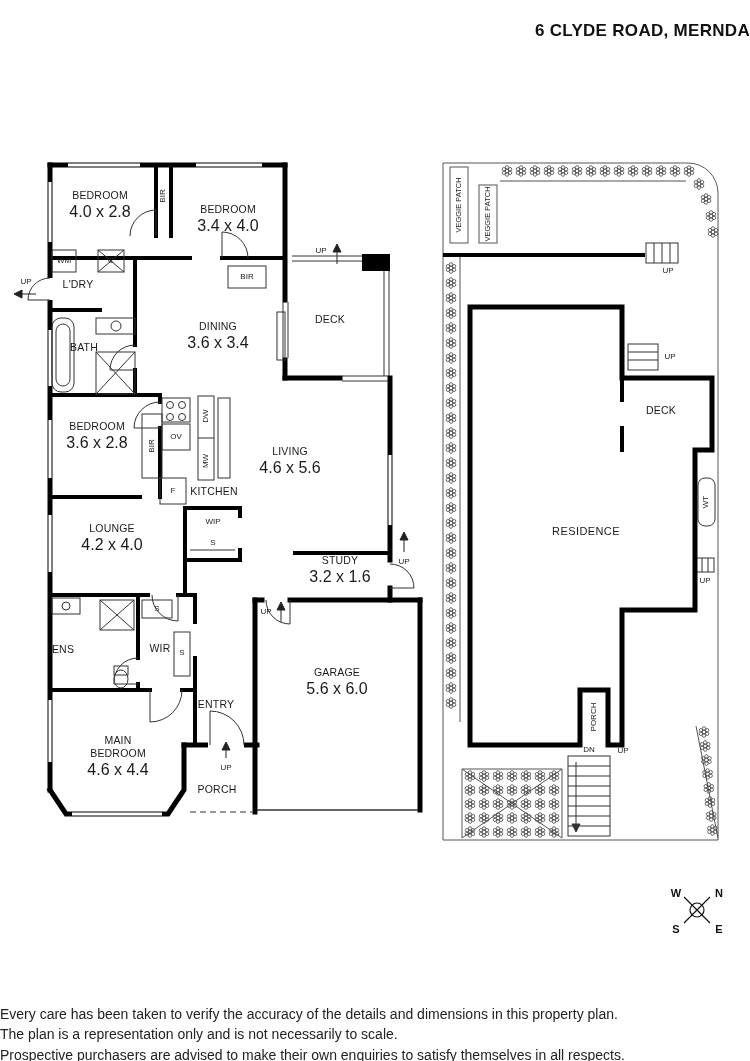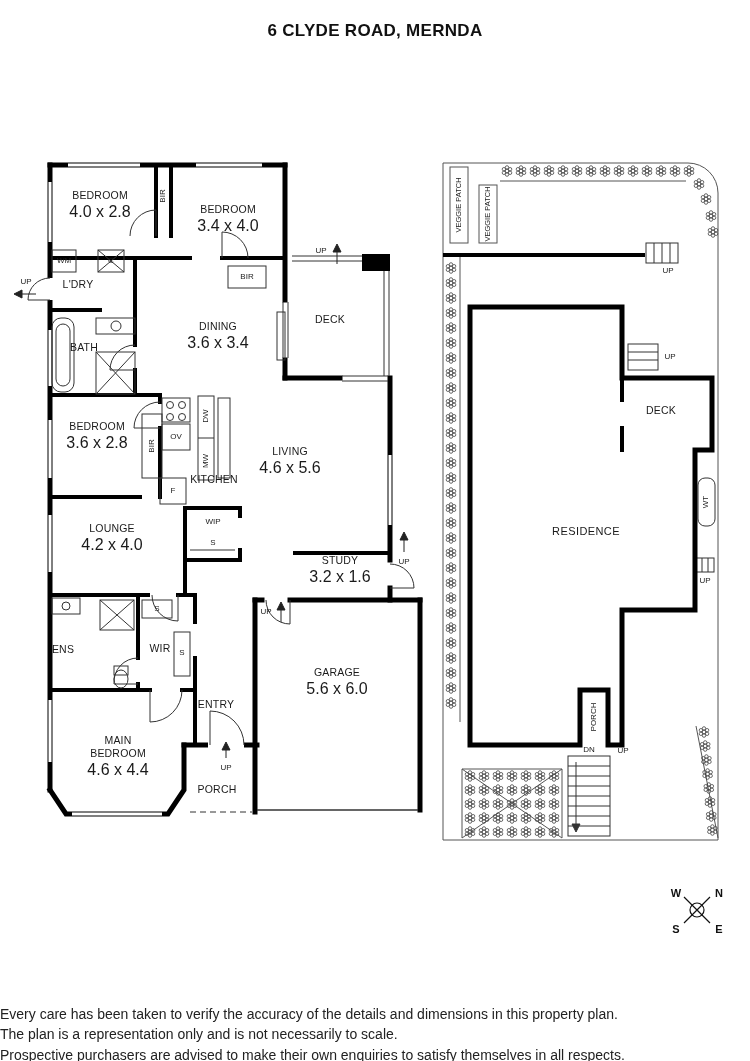--- a/index.html
+++ b/index.html
@@ -1,20 +1,20 @@
 <!DOCTYPE html>
 <html><head>
 <meta charset="utf-8">
 <style>
   * { margin:0; padding:0; box-sizing:border-box; }
   html,body { background:#fff; }
   body { font-family:"Liberation Sans", sans-serif; color:#1a1a1a; }
   .page { position:relative; width:750px; height:1061px; background:#fff; overflow:hidden; }
   .plan-svg { position:absolute; left:0; top:0; }
-  .title { position:absolute; top:21px; left:0; right:0; text-align:center;
+  .title { position:absolute; top:21px; left:0; right:0; text-align:right;
            font-size:17px; font-weight:700; letter-spacing:.3px; color:#111; }
   .lbl { position:absolute; transform:translate(-50%,-50%); text-align:center; white-space:nowrap; line-height:1.25; }
   .room .name { font-size:10.5px; letter-spacing:.2px; }
   .room .dims { font-size:16px; }
   .room-wrap { white-space:normal; width:64px; }
   .big { font-size:11px; letter-spacing:.4px; }
   .small { font-size:8px; }
   .tiny { font-size:7.5px; }
   .vert { transform:translate(-50%,-50%) rotate(-90deg); }
   .footer { position:absolute; top:1004px; left:0; right:0; 
@@ -361,21 +361,21 @@
   <div class="lbl room" style="left:330px;top:320px">
     <div class="name">DECK</div>
   </div>
   <div class="lbl room" style="left:84px;top:348px">
     <div class="name">BATH</div>
   </div>
   <div class="lbl room" style="left:97px;top:437px">
     <div class="name">BEDROOM</div>
     <div class="dims">3.6 x 2.8</div>
   </div>
-  <div class="lbl room" style="left:214px;top:480px">
+  <div class="lbl room" style="left:214px;top:492px">
     <div class="name">KITCHEN</div>
   </div>
   <div class="lbl room" style="left:290px;top:462px">
     <div class="name">LIVING</div>
     <div class="dims">4.6 x 5.6</div>
   </div>
   <div class="lbl room" style="left:112px;top:539px">
     <div class="name">LOUNGE</div>
     <div class="dims">4.2 x 4.0</div>
   </div>

